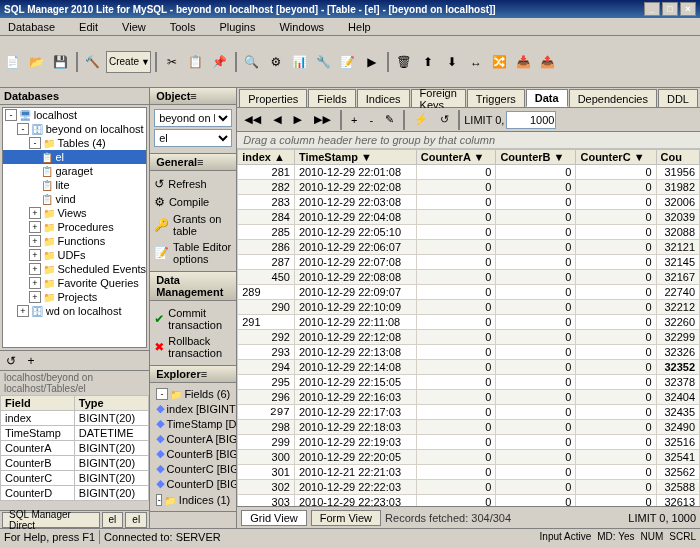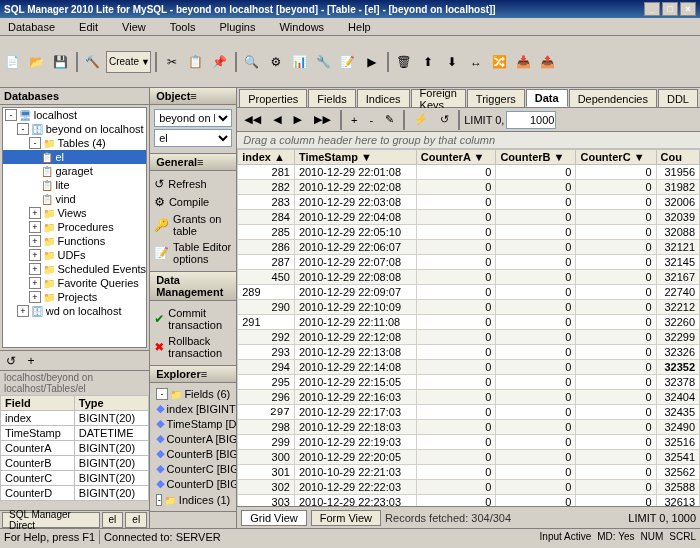--- a/index.html
+++ b/index.html
@@ -619,21 +619,21 @@
             <tr>
               <td style="text-align: right;">300</td>
               <td>2010-12-29 22:20:05</td>
               <td style="text-align: right;">0</td>
               <td style="text-align: right;">0</td>
               <td style="text-align: right;">0</td>
               <td style="text-align: right;">32541</td>
             </tr>
             <tr>
               <td style="text-align: right;">301</td>
-              <td>2010-10-29 22:21:03</td>
+              <td>2010-12-21 22:21:03</td>
               <td style="text-align: right;">0</td>
               <td style="text-align: right;">0</td>
               <td style="text-align: right;">0</td>
               <td style="text-align: right;">32562</td>
             </tr>
             <tr>
               <td style="text-align: right;">302</td>
               <td>2010-12-29 22:22:03</td>
               <td style="text-align: right;">0</td>
               <td style="text-align: right;">0</td>

